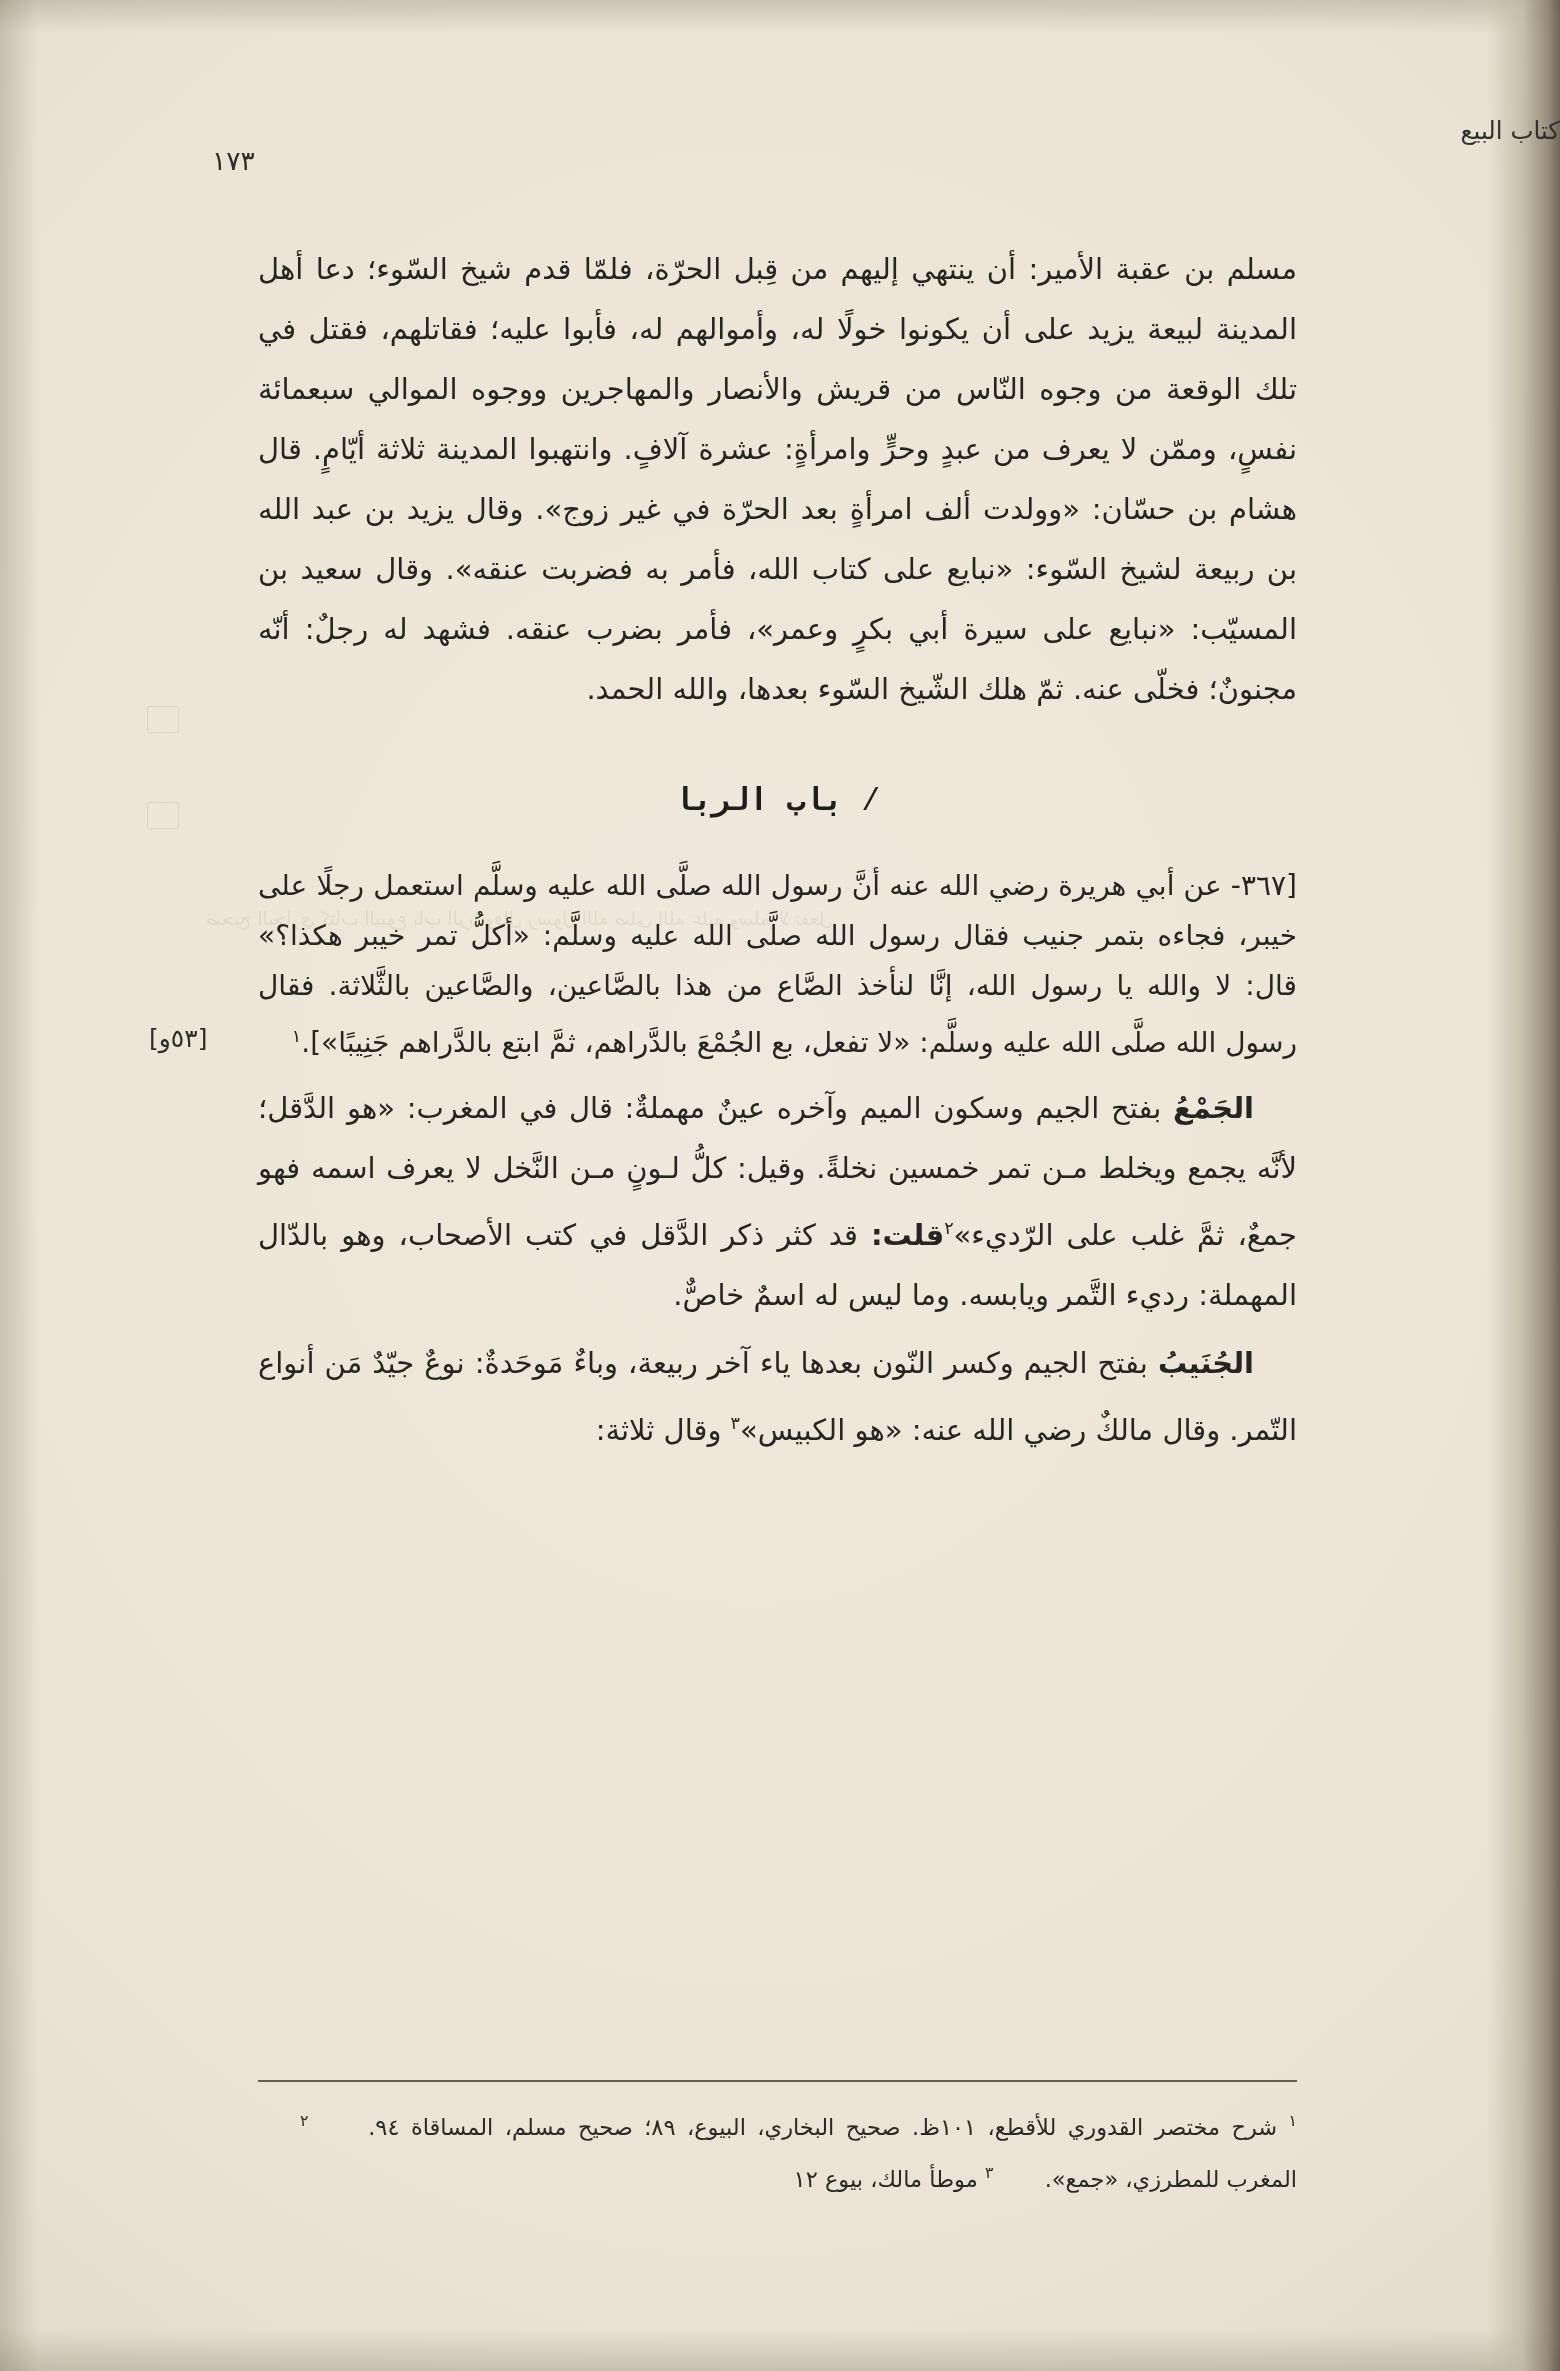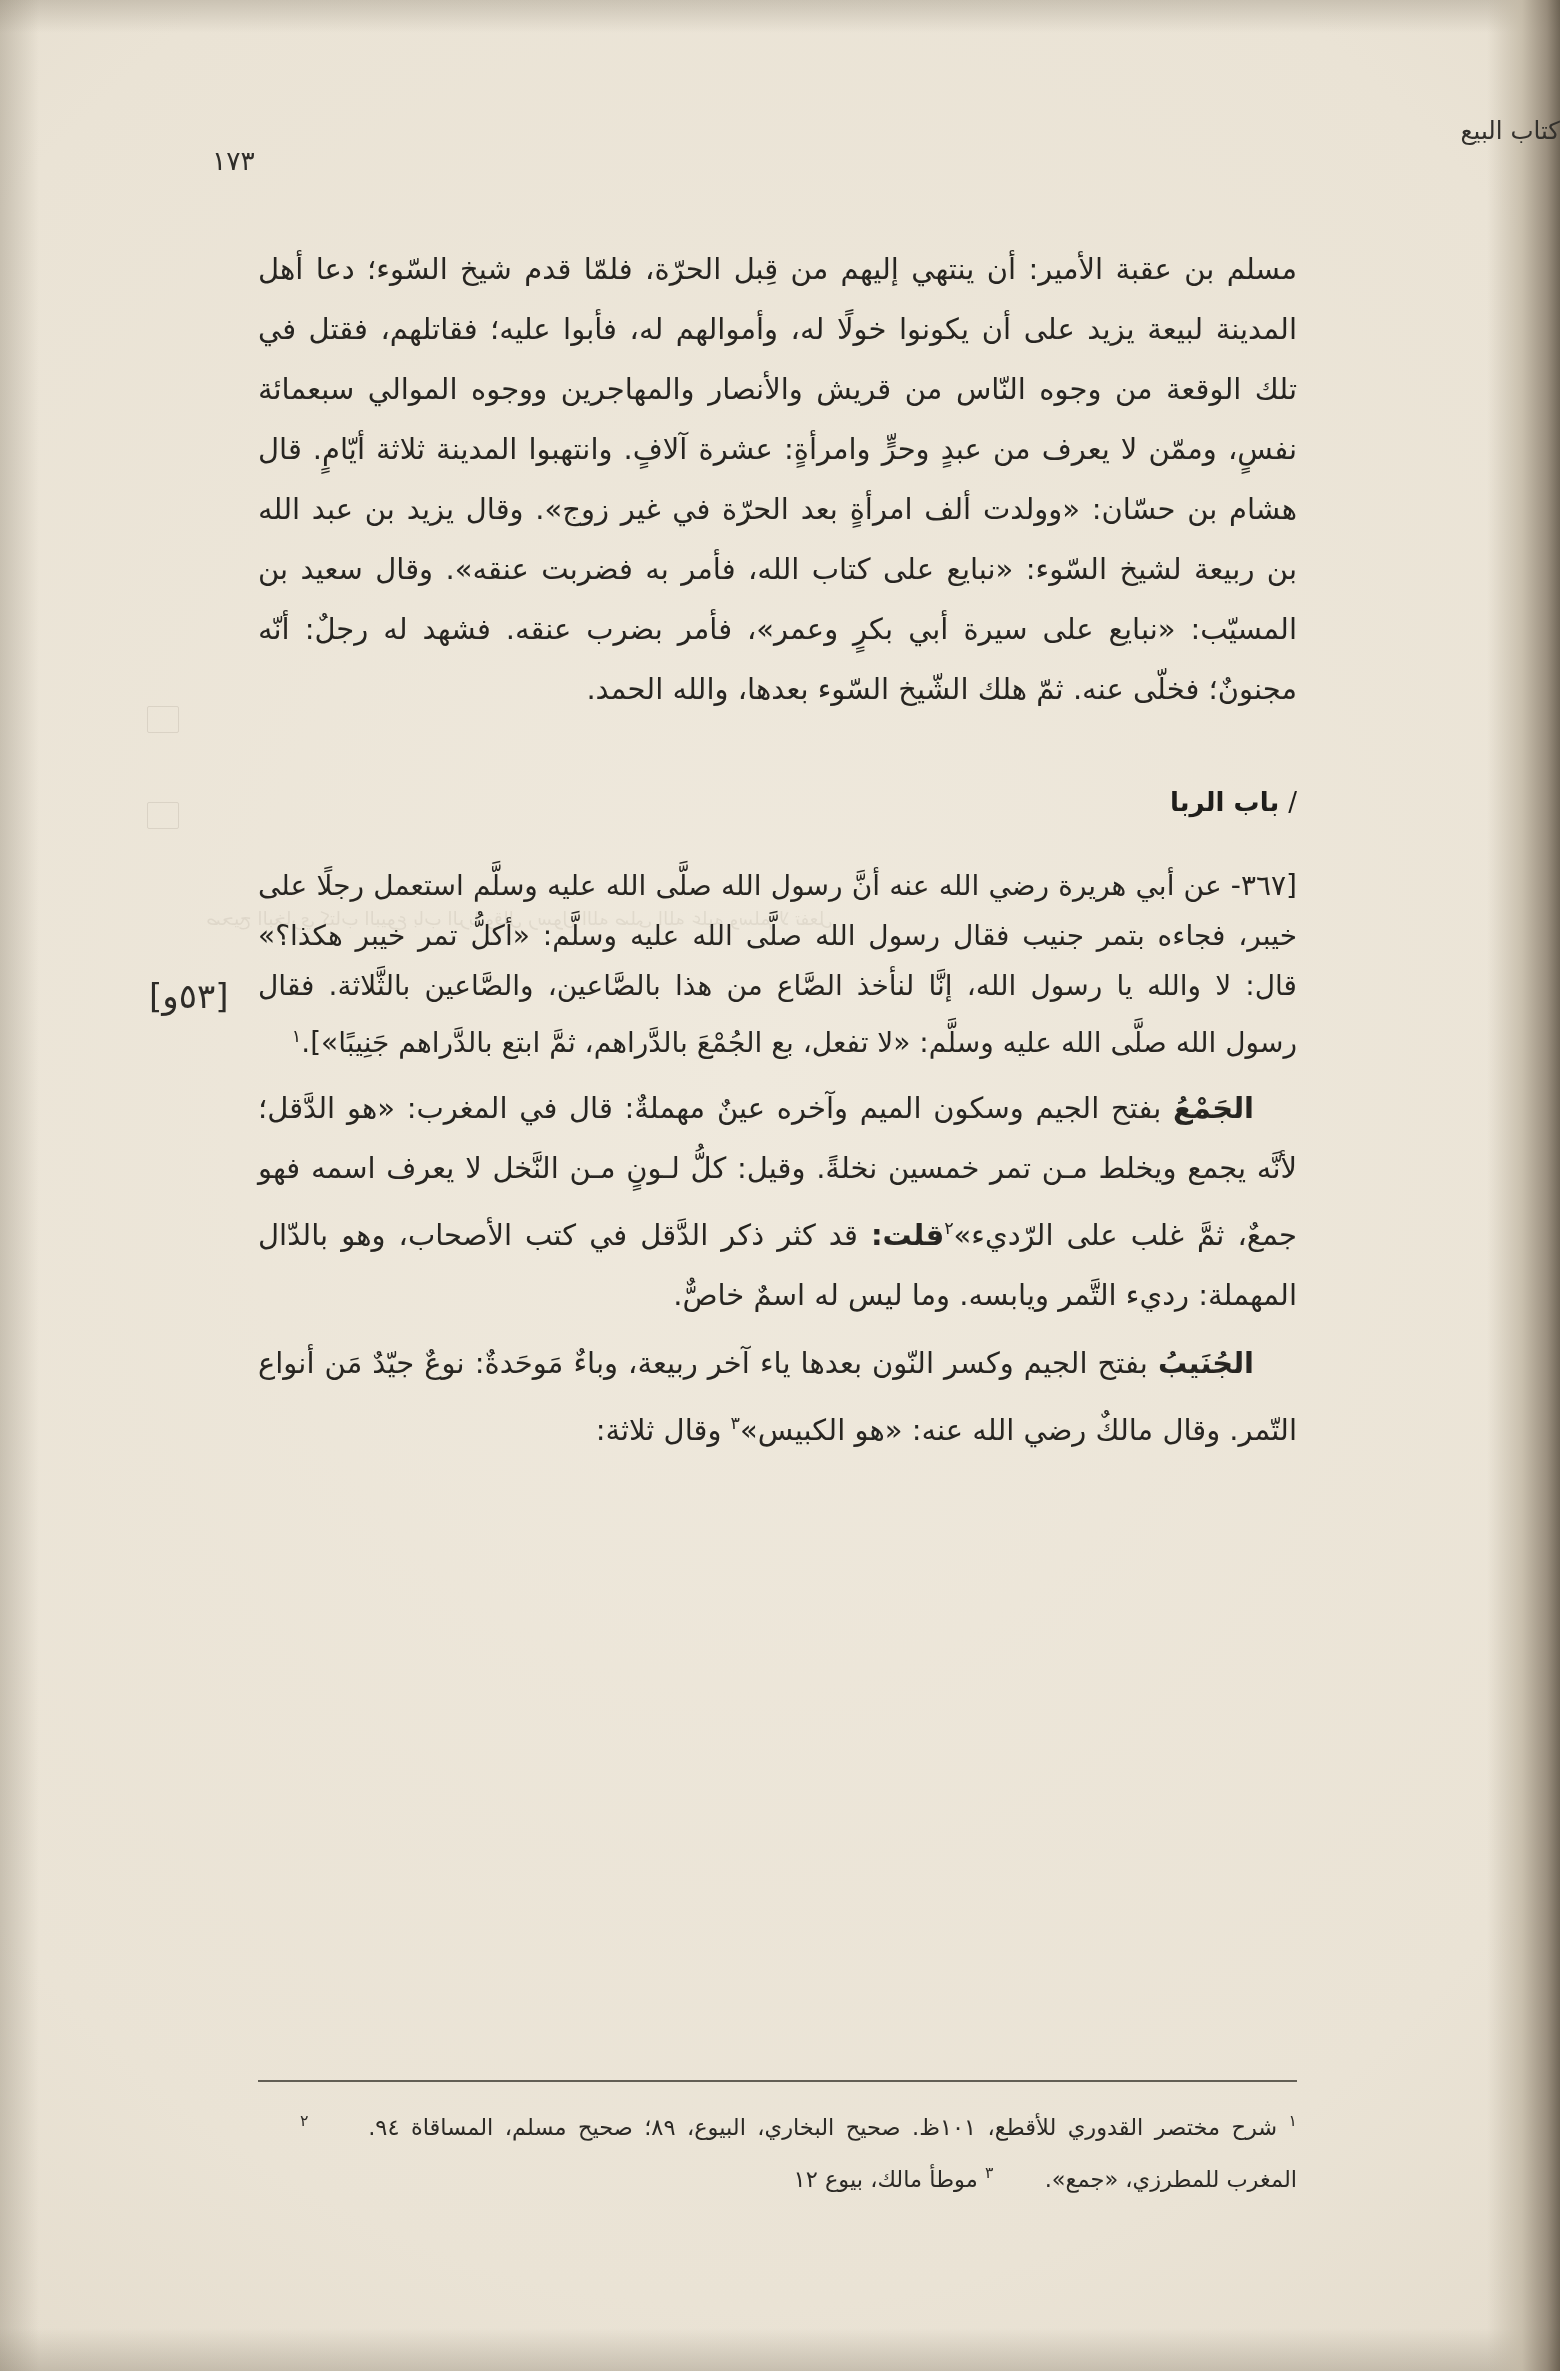--- a/index.html
+++ b/index.html
@@ -100,23 +100,25 @@
     font-size: 29px;
     line-height: 60px;
   }
   .para {
     margin: 0 0 7.8px 0;
   }
   .para.indent-first { text-indent: 43px; }
 
   .section-head {
     margin: 53px 0 25.5px 0;
-    font-size: 26px;
+    font-size: 31px;
     font-weight: bold;
+    text-align: center;
     color: #1f1e1b;
+    font-family: Liberation Mono, monospace;
   }
   .slash {
     font-weight: normal;
   }
 
   .hadith {
     margin: 29px 0 9.8px 0;
     font-size: 28px;
     line-height: 50px;
     text-align: justify;
@@ -126,22 +128,22 @@
   .sup {
     font-size: 17.6px;
     vertical-align: super;
     letter-spacing: 0;
   }
 
   
   .margin-note {
     position: absolute;
     left: 149px;
-    top: 976px;
-    font-size: 34px;
+    top: 1024px;
+    font-size: 25px;
     color: #2e2c28;
     letter-spacing: 1px;
   }
 
   
   .pencil {
     position: absolute;
     left: 147px;
     font-size: 19.6px;
     color: #8d8573;

